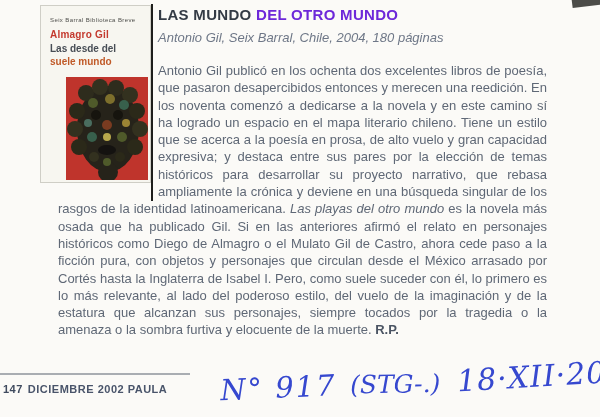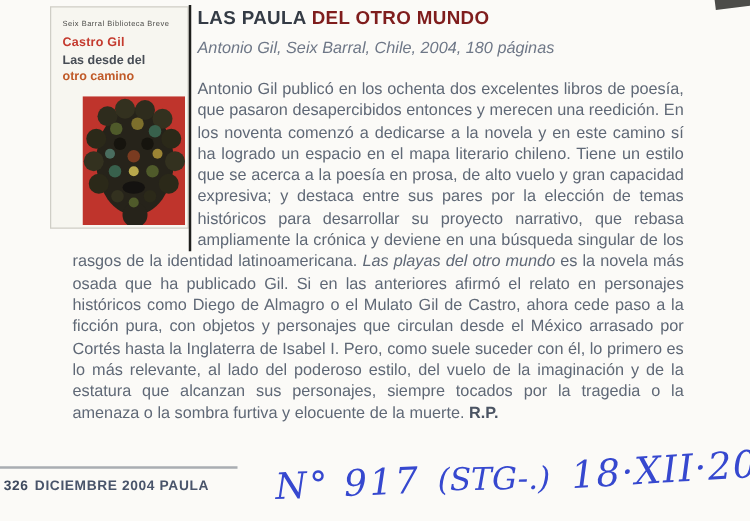--- a/index.html
+++ b/index.html
@@ -40,21 +40,21 @@
     position:absolute; left:151px; top:4px; width:2px; height:197px;
     background:#1e1e1c;
   }
   
   .article { position:absolute; left:42px; top:6px; width:521px; }
   .float-spacer { float:left; width:116px; height:188px; }
   .review-title {
     margin:0; font-size:15px; line-height:18px; font-weight:bold;
     letter-spacing:.3px; color:#343b45; white-space:nowrap;
   }
-  .review-title .title-rest { color:#7f1d1d; }
+  .review-title .title-rest { color:#6d28d9; }
   .byline { font-size:13px; line-height:17px; margin:5px 0 14px; color:#6e7787;font-style:italic; }
   .body-text {
     font-size:13px; line-height:17.3px; color:#5f6876; text-align:justify;
     margin:16px;
   }
   .body-text .book-title-italic { font-style:italic; }
   .body-text .reviewer { font-weight:bold; color:#4b5463; }
   
   .footer-rule {
     position:absolute; left:0; top:373px; width:190px; height:2px;
@@ -77,23 +77,23 @@
 </style>
 </head>
 <body>
 
 <div class="page">
 
   <div class="scan-mark"></div>
 
   <div class="cover">
     <div class="cover-publisher">Seix Barral Biblioteca Breve</div>
-    <div class="cover-author">Castro Gil</div>
+    <div class="cover-author">Almagro Gil</div>
     <div class="cover-title1">Las desde del</div>
-    <div class="cover-title2">otro camino</div>
+    <div class="cover-title2">suele mundo</div>
     <div class="cover-art">
       <svg width="82" height="103" viewBox="0 0 82 103" xmlns="http://www.w3.org/2000/svg">
         <rect width="82" height="103" fill="#bf342c"></rect>
         <ellipse cx="42" cy="52" rx="31" ry="43" fill="#26231a"></ellipse>
         <circle cx="20" cy="16" r="8" fill="#2e2c1d"></circle>
         <circle cx="34" cy="10" r="8" fill="#33311f"></circle>
         <circle cx="50" cy="11" r="8" fill="#2e2c1d"></circle>
         <circle cx="64" cy="18" r="8" fill="#33311f"></circle>
         <circle cx="11" cy="34" r="8" fill="#2b2919"></circle>
         <circle cx="9" cy="52" r="8" fill="#33311f"></circle>
@@ -118,23 +118,23 @@
         <circle cx="54" cy="80" r="5" fill="#2b2919"></circle>
         <circle cx="41" cy="85" r="4" fill="#4f5a2a"></circle>
       </svg>
     </div>
   </div>
 
   <div class="divider"></div>
 
   <div class="article">
     <div class="float-spacer"></div>
-    <h1 class="review-title"><span>LAS PAULA</span><span class="title-rest"> DEL OTRO MUNDO</span></h1>
+    <h1 class="review-title"><span>LAS MUNDO</span><span class="title-rest"> DEL OTRO MUNDO</span></h1>
     <div class="byline">Antonio Gil, Seix Barral, Chile, 2004, 180 páginas</div>
     <p class="body-text"><span>Antonio Gil publicó en los ochenta dos excelentes libros de poesía, que pasaron desapercibidos entonces y merecen una reedición. En los noventa comenzó a dedicarse a la novela y en este camino sí ha logrado un espacio en el mapa literario chileno. Tiene un estilo que se acerca a la poesía en prosa, de alto vuelo y gran capacidad expresiva; y destaca entre sus pares por la elección de temas históricos para desarrollar su proyecto narrativo, que rebasa ampliamente la crónica y deviene en una búsqueda singular de los rasgos de la identidad latinoamericana. </span><span class="book-title-italic">Las playas del otro mundo</span><span> es la novela más osada que ha publicado Gil. Si en las anteriores afirmó el relato en personajes históricos como Diego de Almagro o el Mulato Gil de Castro, ahora cede paso a la ficción pura, con objetos y personajes que circulan desde el México arrasado por Cortés hasta la Inglaterra de Isabel I. Pero, como suele suceder con él, lo primero es lo más relevante, al lado del poderoso estilo, del vuelo de la imaginación y de la estatura que alcanzan sus personajes, siempre tocados por la tragedia o la amenaza o la sombra furtiva y elocuente de la muerte. </span><span class="reviewer">R.P.</span></p>
   </div>
 
   <div class="footer-rule"></div>
-  <div class="footer"><span>326</span><span class="issue">DICIEMBRE 2004 PAULA</span></div>
+  <div class="footer"><span>147</span><span class="issue">DICIEMBRE 2002 PAULA</span></div>
 
   <div class="handwriting"><span class="hw-1">N° 917</span><span class="hw-2">(STG-.)</span><span class="hw-3">18·XII·2004</span></div>
 
 </div>
 
 </body></html>

